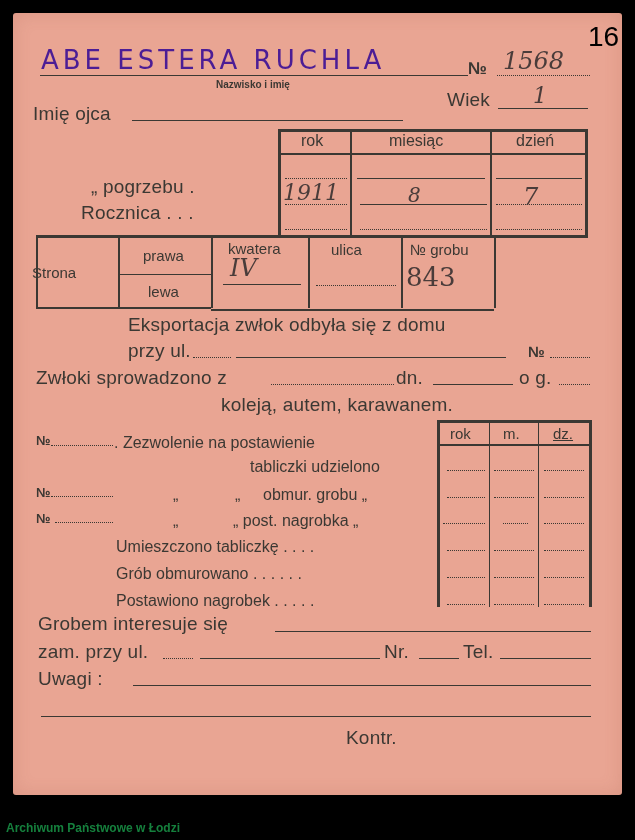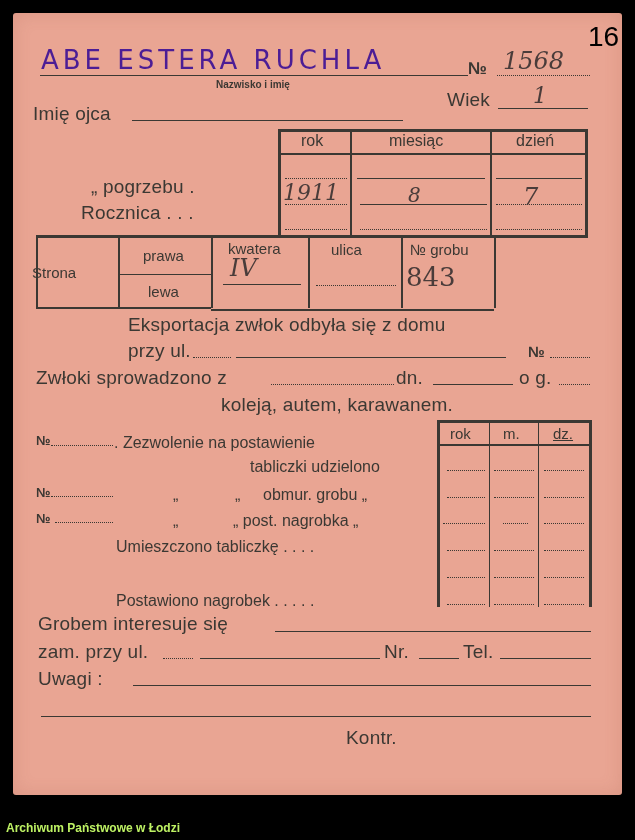--- a/index.html
+++ b/index.html
@@ -19,21 +19,21 @@
   .p16 { font-size: 16px; }
   .p15 { font-size: 15px; }
   .hand { color: #4a3c3a; font-family: "DejaVu Serif", serif; font-style: italic; }
   .hand-caps { color: #4c1d95; font-family: "DejaVu Sans", sans-serif; letter-spacing: 4px; }
   .pencil { color: #000000; font-family: Liberation Sans, sans-serif; font-weight: 200; }
   .line { position: absolute; height: 0; border-top: 1.5px solid #3b3833; }
   .dline { position: absolute; height: 0; border-top: 1px dotted #3b3833; }
   .thick { position: absolute; background: #3b3833; }
   .vr { position: absolute; width: 1.5px; background: #3b3833; }
   .footer {
-    position: absolute; left: 6px; top: 821px; color: #bef264; font-size: 12px; font-weight: bold;
+    position: absolute; left: 6px; top: 821px; color: #15803d; font-size: 12px; font-weight: bold;
     font-family: "Liberation Sans", sans-serif;
   }
 </style>
 </head>
 <body>
 
 <div class="card">
 
   <div class="abs hand-caps" style="left:28px; top:32px; font-size:26px;">ABE  ESTERA  RUCHLA</div>
   <div class="line" style="left:27px; top:62px; width:428px;"></div>
@@ -127,20 +127,21 @@
   <div class="abs print p16" style="left:160px; top:473px;">„</div>
   <div class="abs print p16" style="left:222px; top:473px;">„</div>
   <div class="abs print p16" style="left:250px; top:473px;">obmur. grobu „</div>
 
   <div class="abs print" style="left:23px; top:498px; font-size:13px; font-weight:bold;">№</div>
   <div class="dline" style="left:42px; top:509px; width:58px;"></div>
   <div class="abs print p16" style="left:160px; top:499px;">„</div>
   <div class="abs print p16" style="left:103px; top:525px;">Umieszczono tabliczkę  .  .  .  .</div>
 
   <div class="abs print p16" style="left:220px; top:499px;">„ post. nagrobka „</div>
+  <div class="abs print p16" style="left:103px; top:552px;">Grób obmurowano .  .  .  .  .  .</div>
   <div class="abs print p16" style="left:103px; top:579px;">Postawiono nagrobek .  .  .  .  .</div>
 
   <div class="thick" style="left:424px; top:407px; width:155px; height:3px;"></div>
   <div class="thick" style="left:424px; top:407px; width:3px; height:187px;"></div>
   <div class="thick" style="left:576px; top:407px; width:3px; height:187px;"></div>
   <div class="vr" style="left:476px; top:410px; height:184px; width:1px;"></div>
   <div class="vr" style="left:525px; top:410px; height:184px; width:1px;"></div>
   <div class="abs print p15" style="left:437px; top:412px;">rok</div>
   <div class="abs print p15" style="left:490px; top:412px;">m.</div>
   <div class="abs print p15" style="left:540px; top:412px;text-decoration:underline;">dz.</div>

